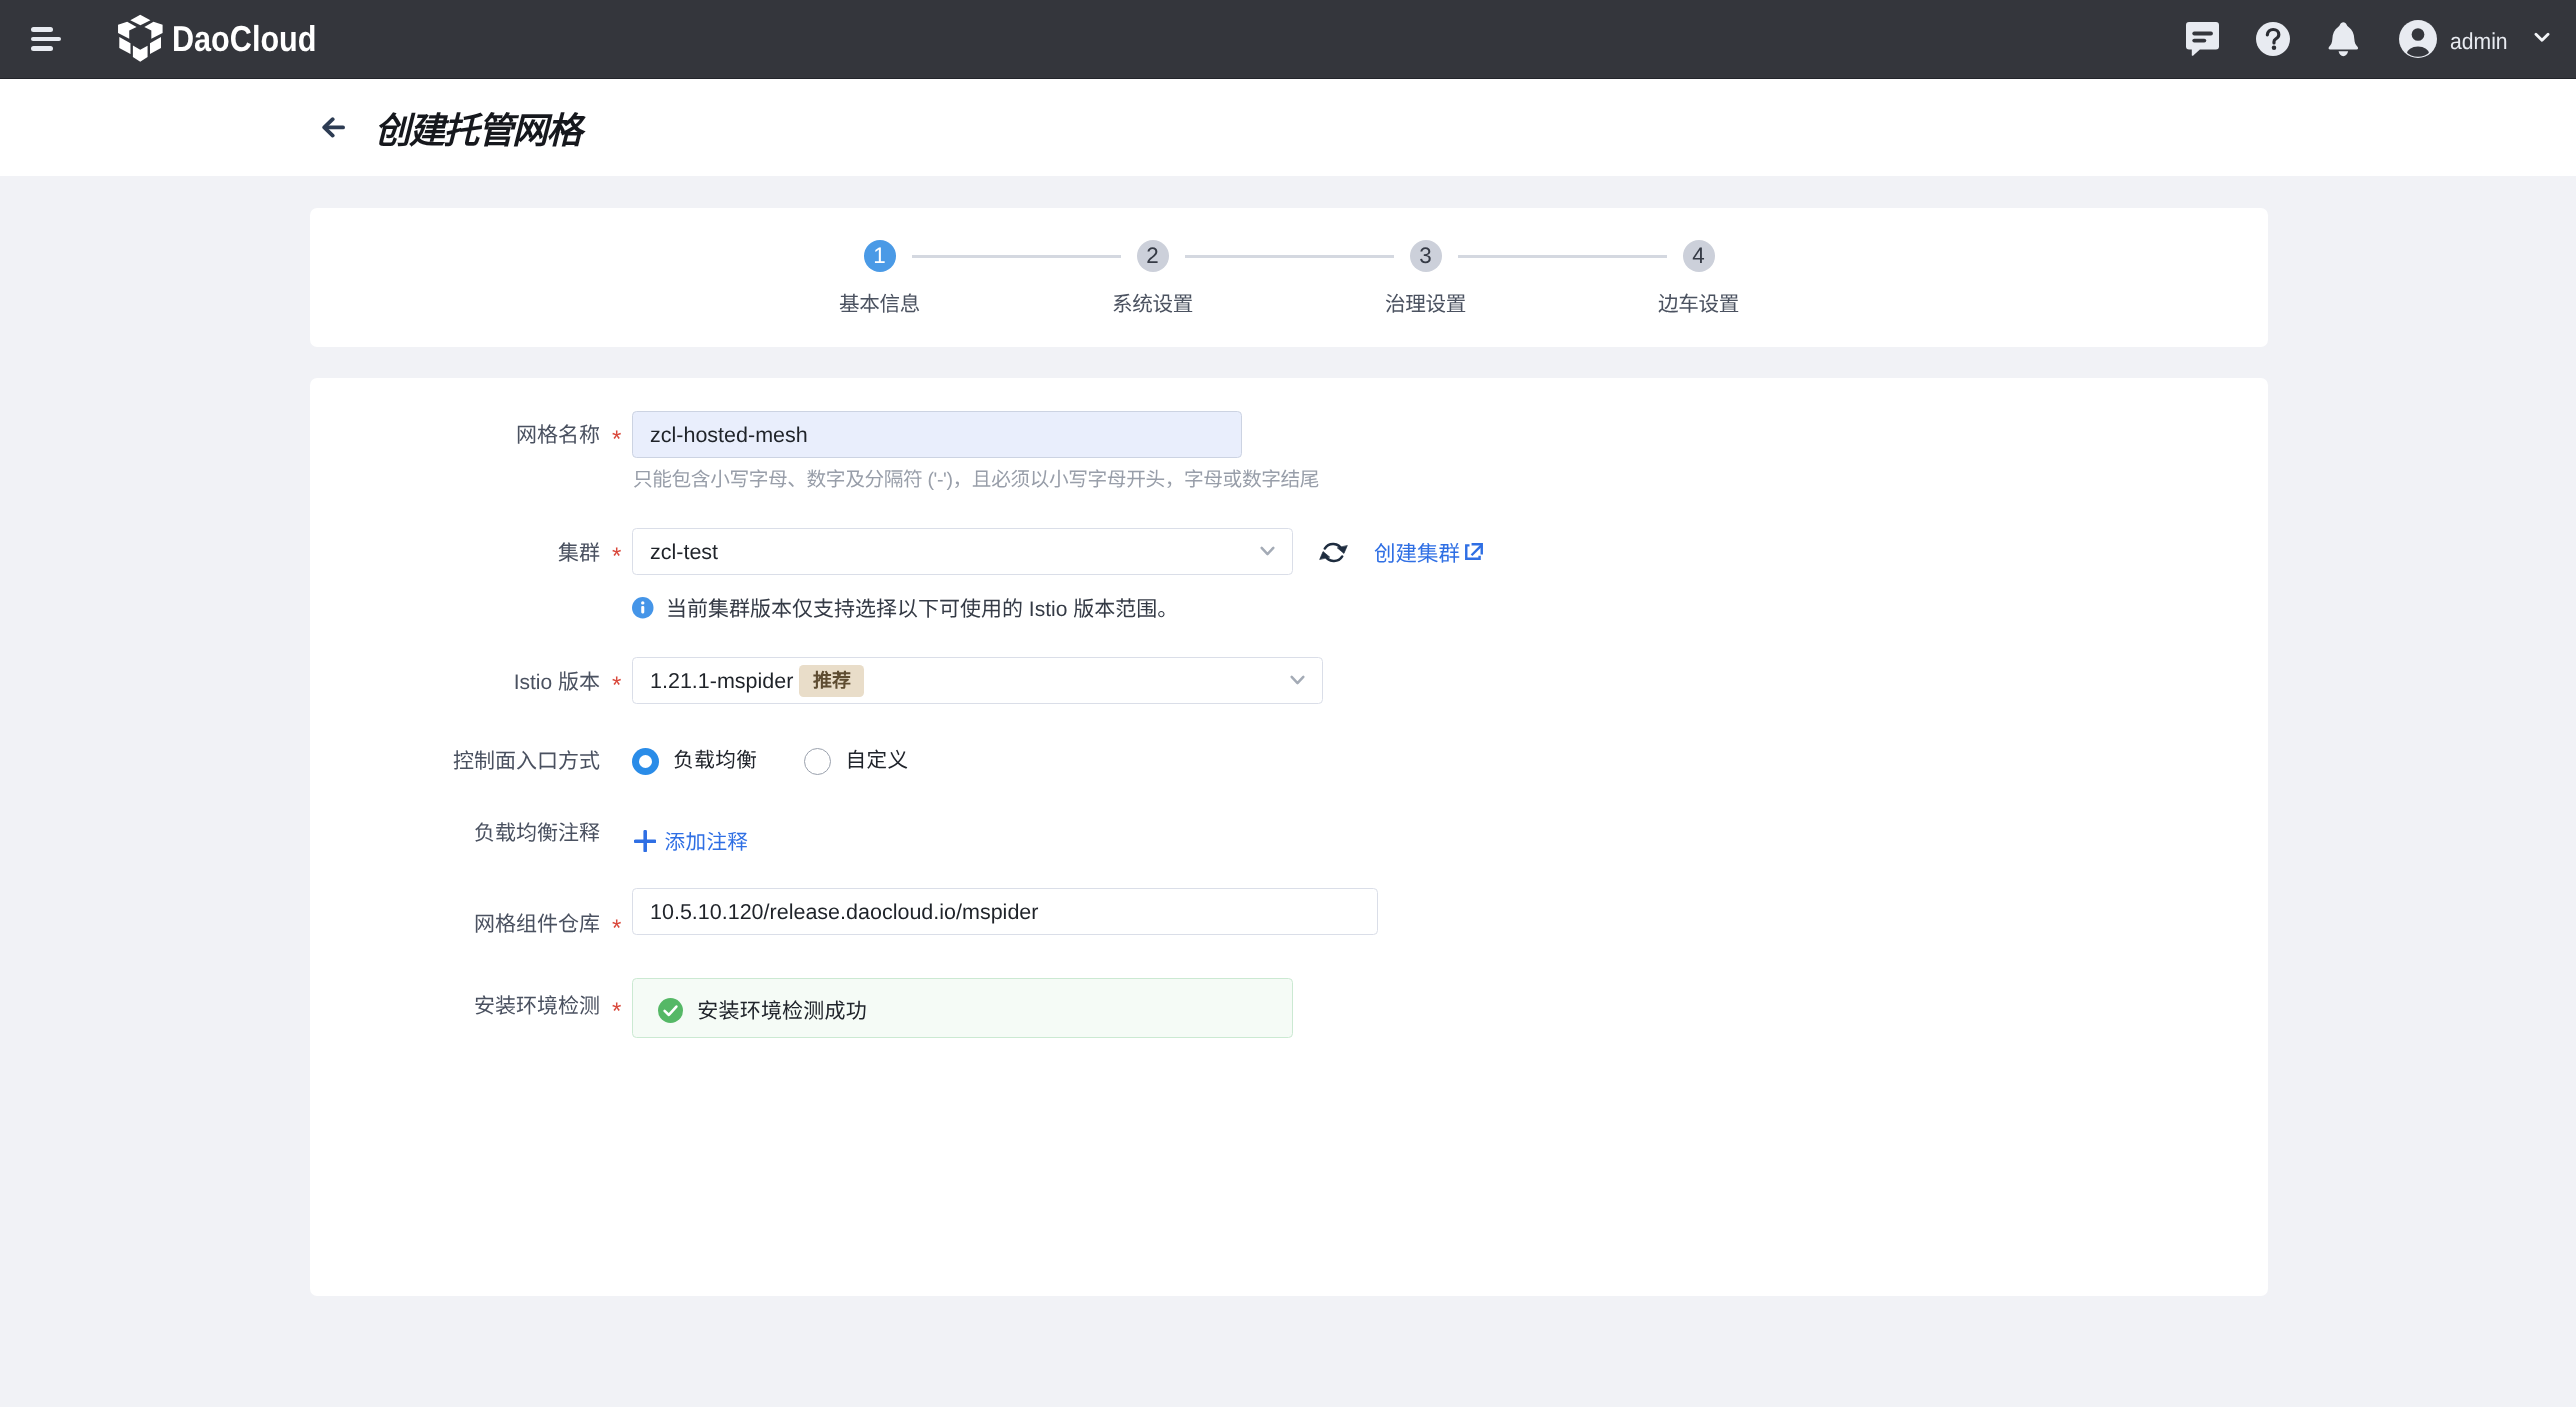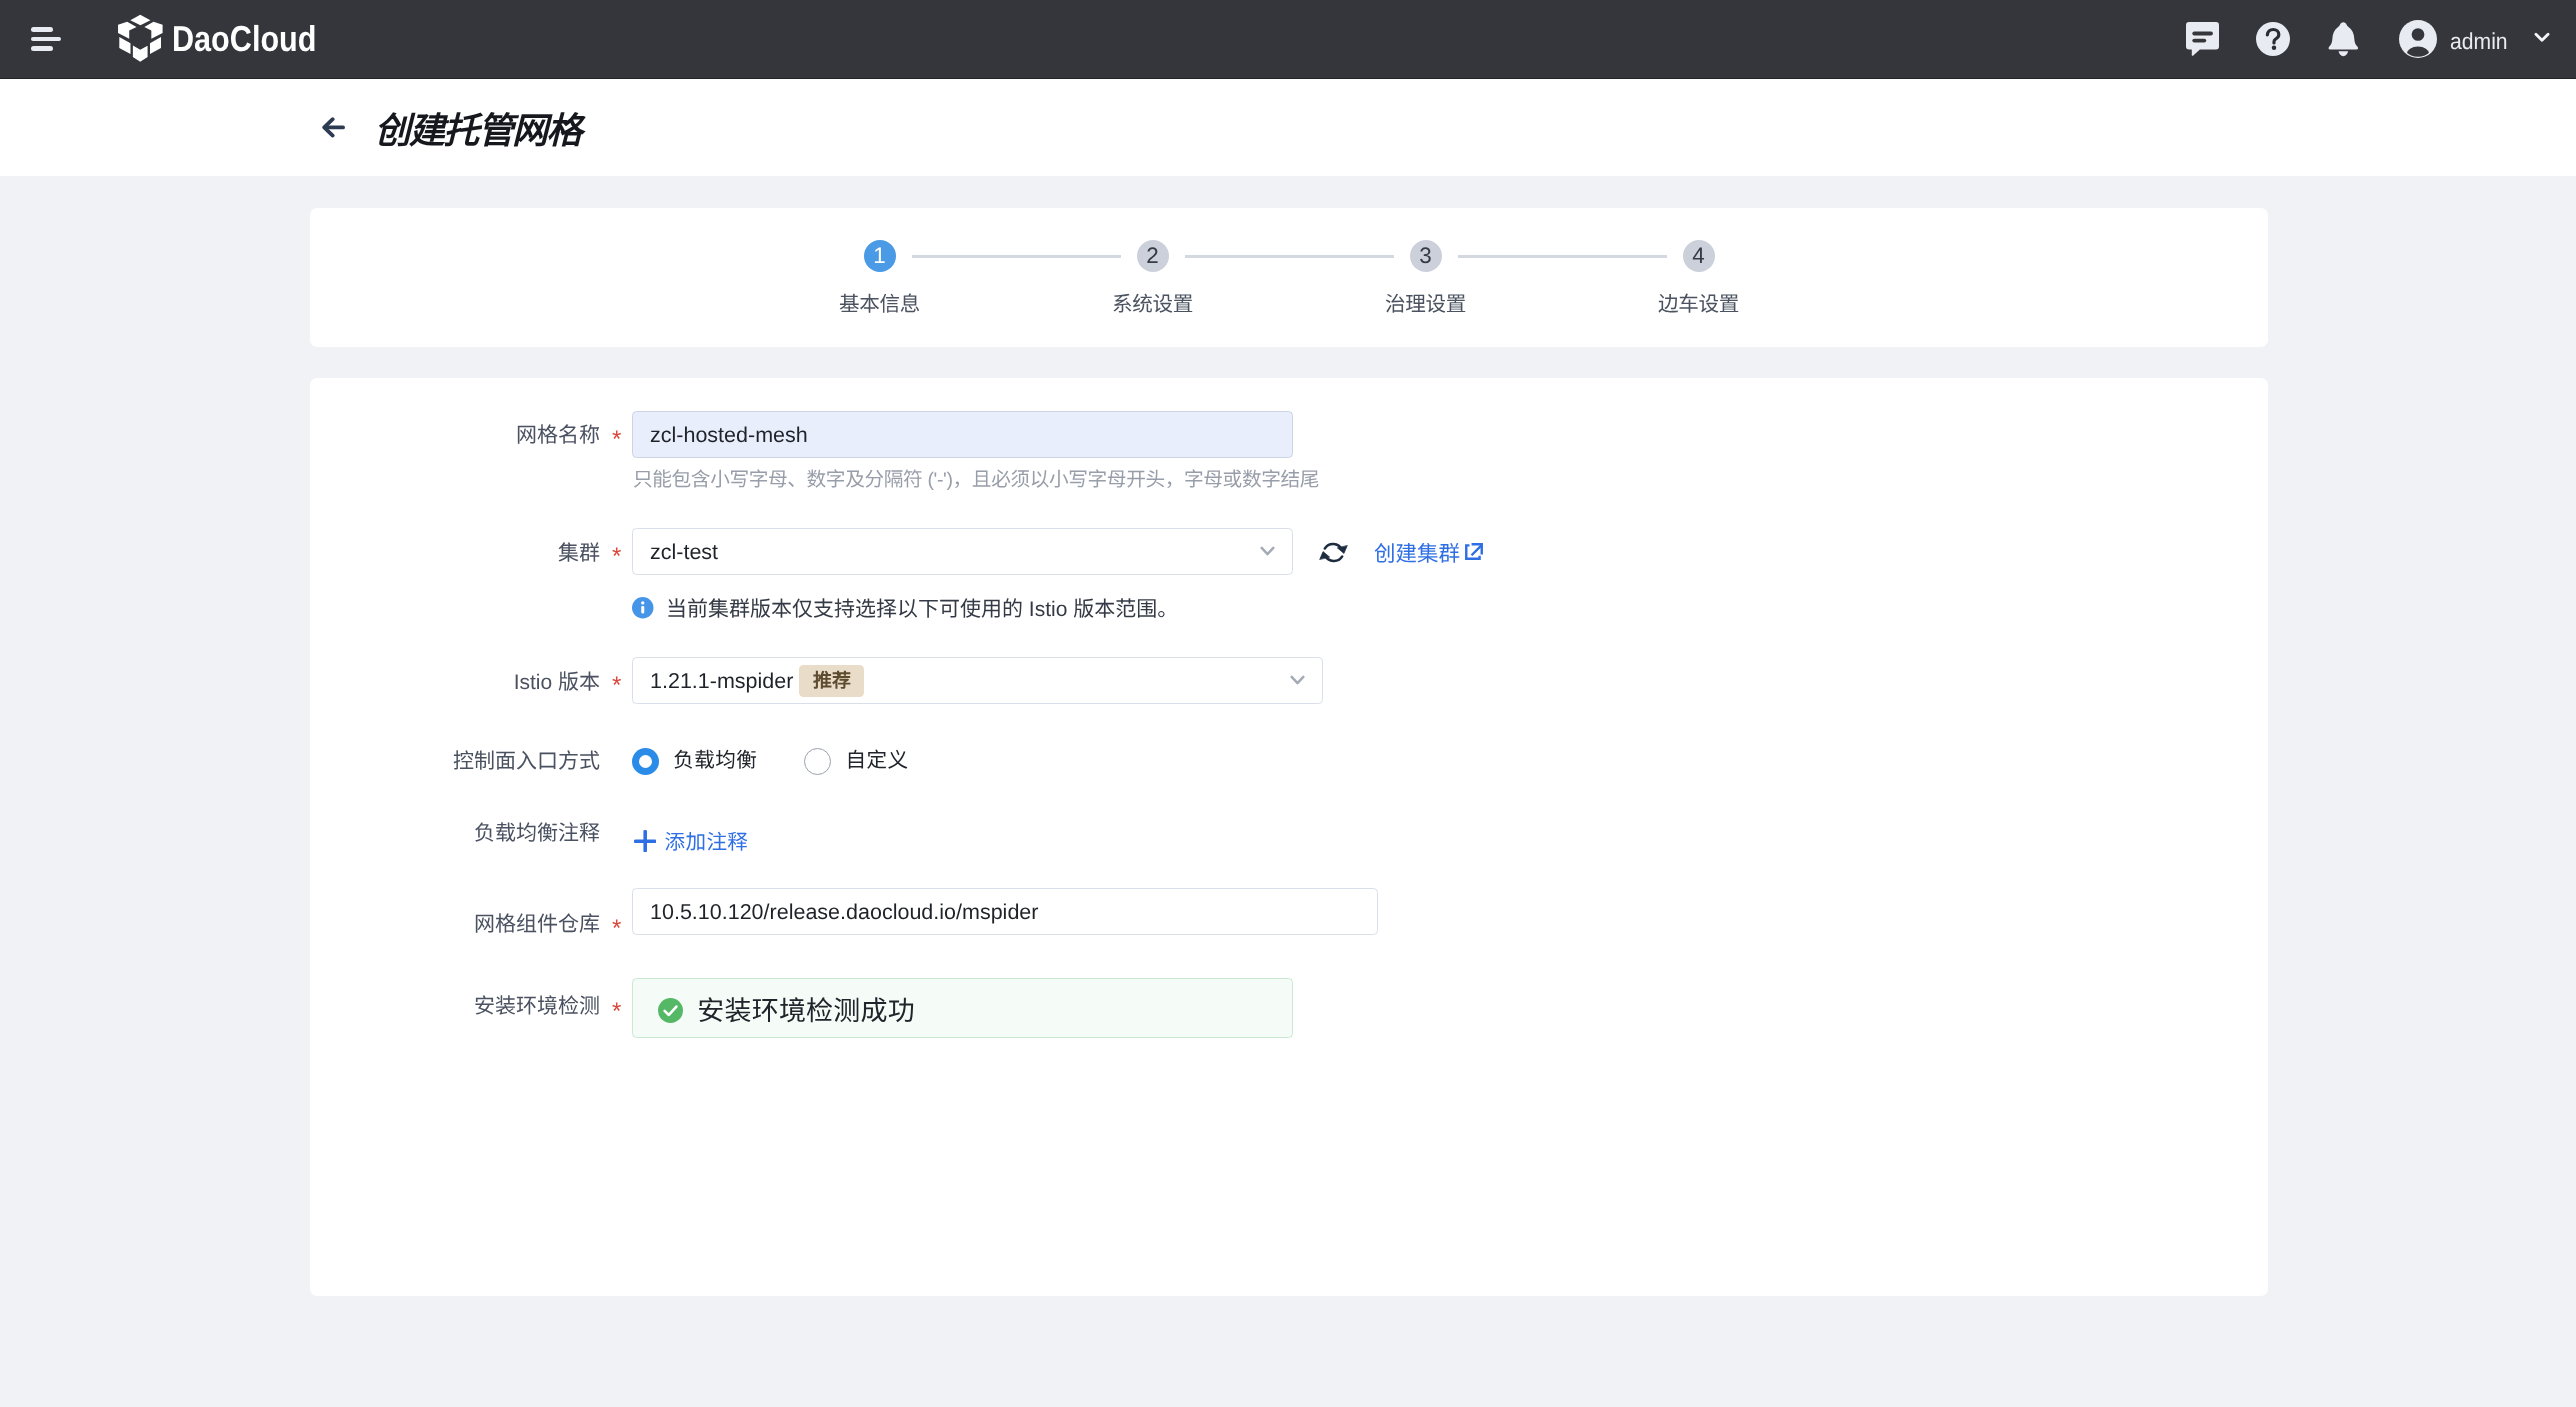--- a/index.html
+++ b/index.html
@@ -81,21 +81,21 @@
              display:flex;align-items:center;justify-content:center;}
   .radio.on .rc{border:none;background:#2a8ce8;}
   .radio.on .rc::after{content:"";width:13.4px;height:13.4px;border-radius:50%;background:#fff;}
   .radio .rl{margin-left:14.3px;font-size:20.6px;letter-spacing:0.4px;color:#20242b;line-height:1;}
 
   .plusbtn{position:absolute;display:flex;align-items:center;cursor:pointer;}
   .plusbtn .pl{margin-left:8px;font-size:20.6px;letter-spacing:0.4px;color:#2f6fe4;line-height:1;}
 
   .okbox{position:absolute;border:0.9px solid #cbe9d2;border-radius:4.5px;background:#f5fbf6;
          display:flex;align-items:center;padding:0 25px;}
-  .okbox .oktxt{margin-left:14.3px;margin-top:6.3px;font-size:27px;letter-spacing:0.2px;color:#20242b;line-height:1;}
+  .okbox .oktxt{margin-left:14.3px;margin-top:6.3px;font-size:21px;letter-spacing:0.2px;color:#20242b;line-height:1;}
 
   
   .footer{height:79px;flex:0 0 79px;background:#fff;display:flex;align-items:center;justify-content:flex-end;
           padding-top:3.6px;padding-right:339px;box-shadow:0 -2.7px 9px rgba(32,38,56,.08);position:relative;z-index:3;}
   .btn-cancel{font-size:22.4px;letter-spacing:-1.8px;color:#2c3038;cursor:pointer;line-height:1;margin-bottom:-1.8px;padding-left:7.2px;}
   .btn-next{margin-left:43px;background:#3766d3;color:#fff;font-size:22.4px;border-radius:6.3px;
             height:49px;width:114px;display:flex;align-items:center;justify-content:center;cursor:pointer;
             letter-spacing:0.5px;padding-bottom:1.8px;}
   .corner{position:absolute;right:0;bottom:0;width:9.8px;height:9.8px;background:#1c3f15;
           clip-path:polygon(100% 0,100% 100%,0 100%);}
@@ -201,21 +201,21 @@
           <div class="bubble">4</div>
           <div class="slabel">边车设置</div>
         </div>
       </div>
     </div>
 
     <div class="card form-card">
 
       <div class="flabel" style="right:1668px;top:47px;">网格名称</div>
       <div class="req" style="left:302px;top:50px;">*</div>
-      <div class="inp focus" style="left:322px;top:33px;width:661px;">
+      <div class="inp focus" style="left:322px;top:33px;width:610px;">
         <span class="val">zcl-hosted-mesh</span>
       </div>
       <div class="hint" style="left:323px;top:93px;">只能包含小写字母、数字及分隔符 ('-')，且必须以小写字母开头，字母或数字结尾</div>
 
       <div class="flabel" style="right:1668px;top:165px;">集群</div>
       <div class="req" style="left:302px;top:167px;">*</div>
       <div class="sel" style="left:322px;top:150px;width:661px;gap:45px;">
         <span class="val">zcl-test</span>
         <span class="caret">
           <svg width="15" height="10.7" viewBox="0 0 17 12" fill="none" stroke="#a4abb6" stroke-width="2.8" stroke-linecap="round" stroke-linejoin="round">

